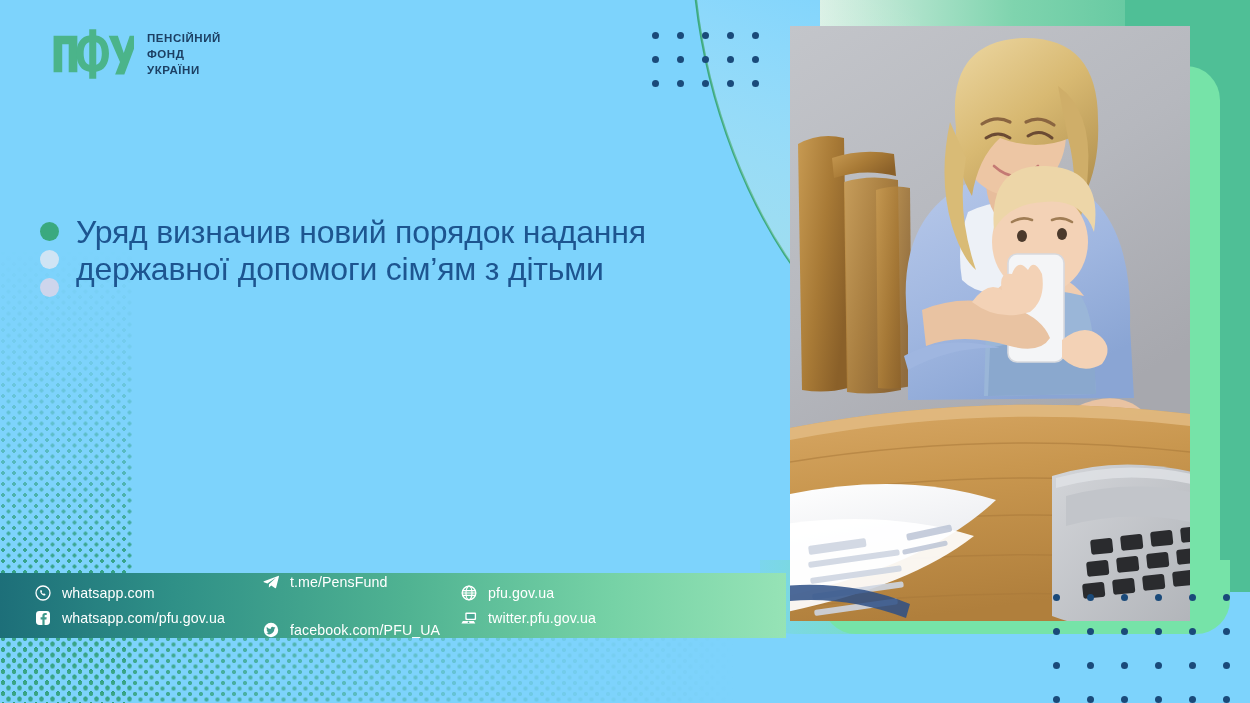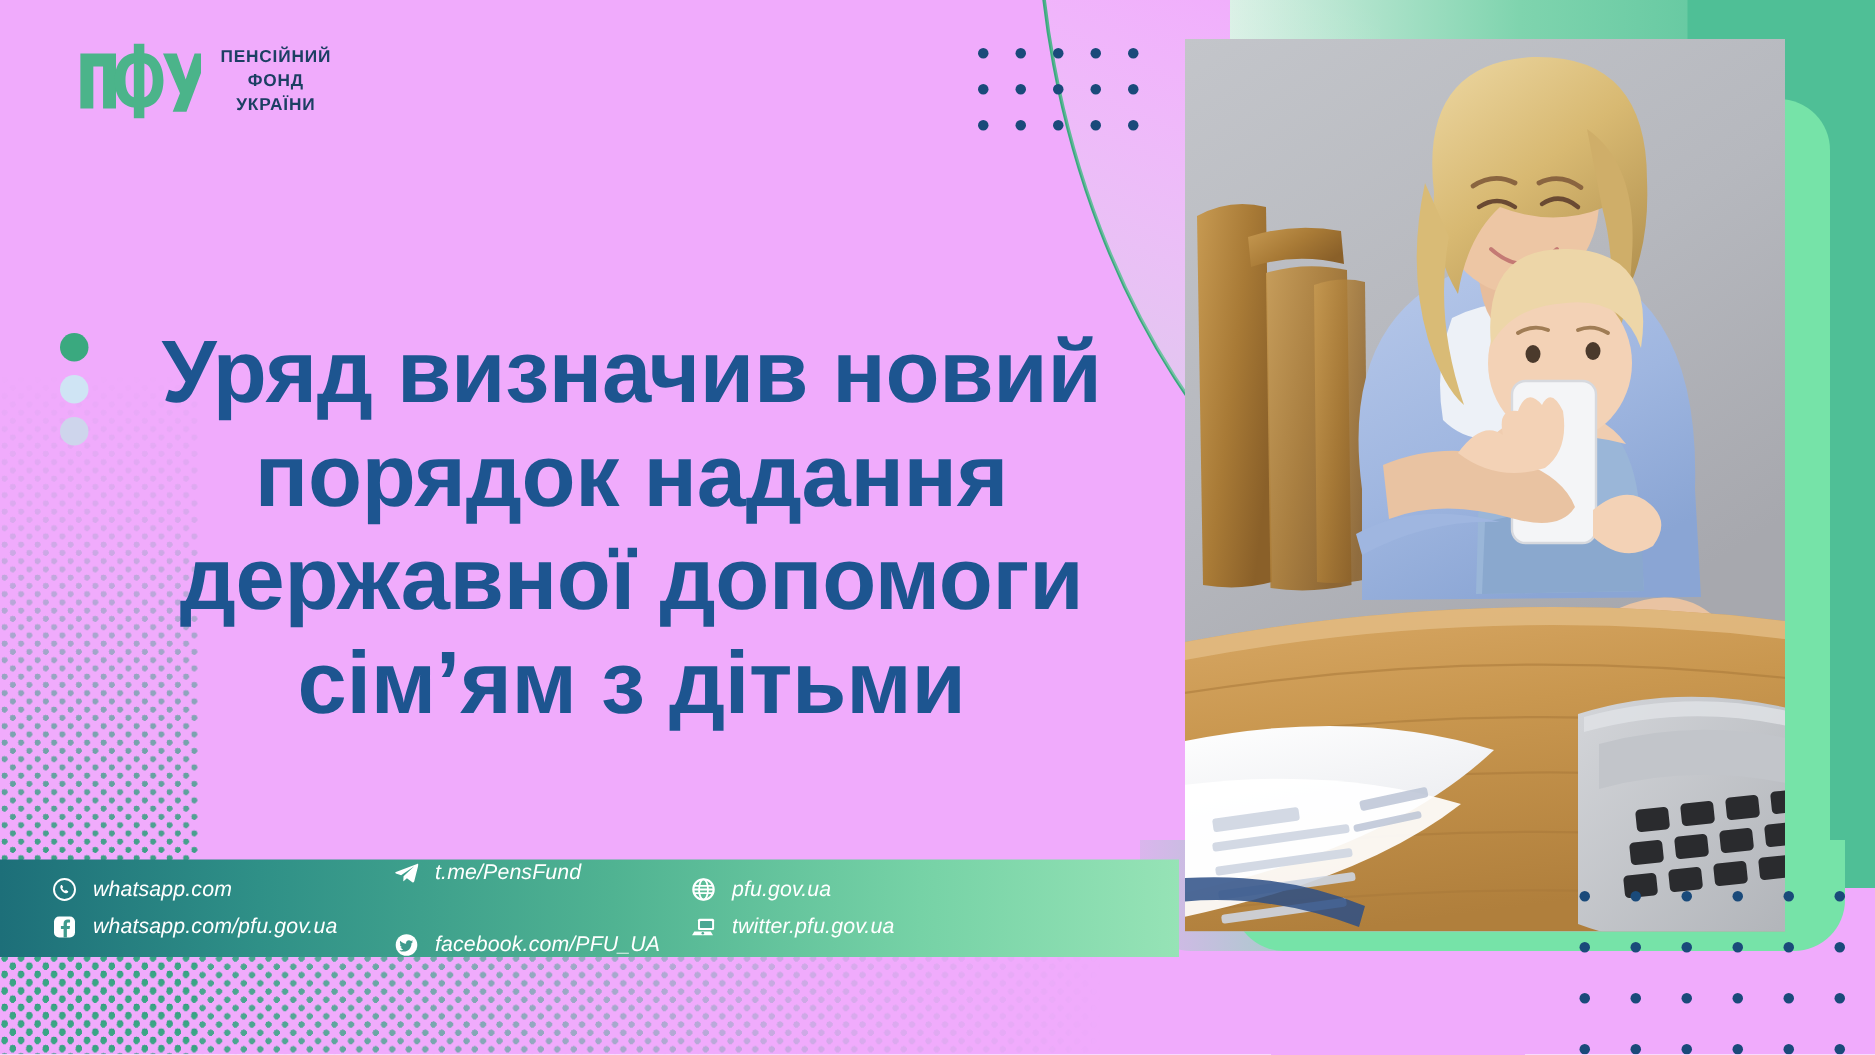--- a/index.html
+++ b/index.html
@@ -2,21 +2,21 @@
 <html><head>
 <meta charset="utf-8">
 <style>
   * { margin:0; padding:0; box-sizing:border-box; }
   html,body{ background:#ffffff; }
   body{
     width:1250px; height:703px;
     font-family:"Liberation Sans", sans-serif;
     overflow:hidden; position:relative;
   }
-  #stage{ position:absolute; inset:0; width:1250px; height:703px; background:#f0abfc; overflow:hidden;text-align:center; }
+  #stage{ position:absolute; inset:0; width:1250px; height:703px; background:#7dd3fc; overflow:hidden; }
 
   
   .green-slab{
     position:absolute; right:0; top:0; width:125px; height:592px;
     background:#4fbf96; z-index:1;
   }
   .green-slab-top{
     position:absolute; left:820px; top:0; width:430px; height:30px;
     background:linear-gradient(90deg,#d9f0e5 0%, #7fd4ae 45%, #4fbf96 100%);
     z-index:1;
@@ -71,36 +71,36 @@
   .dots-top .d{ width:7px; height:7px; border-radius:50%; background:#1a4a7a; }
 
   
   .headline-wrap{ position:absolute; left:40px; top:214px; z-index:6; display:flex; gap:17px; }
   .bullets{ display:flex; flex-direction:column; gap:9px; padding-top:8px; }
   .bullets span{ width:19px; height:19px; border-radius:50%; display:block; }
   .b1{ background:#3aa97f; }
   .b2{ background:#cfe4f4; }
   .b3{ background:#ced5ec; }
   .headline{
-    color:#1d5590; font-weight:bold; font-size:59px; line-height:1.17;
+    color:#1d5590; font-weight:normal; font-size:32px; line-height:1.17;
     letter-spacing:-0.2px; max-width:690px;
   }
 
   
   .photo{
     position:absolute; left:790px; top:26px; width:400px; height:595px;
     z-index:5; overflow:hidden; background:#b9bcc2;
   }
   .photo svg{ display:block; width:100%; height:100%; }
 
   
   .footer{
     position:absolute; left:0; top:573px; width:786px; height:65px; z-index:7;
     background:linear-gradient(90deg,#1d6f79 0%, #2f9087 22%, #50b392 52%, #76d2a6 78%, #96e3b6 100%);
-    display:flex; align-items:center; padding-left:35px;font-style:italic;
+    display:flex; align-items:center; padding-left:35px;
   }
   .fcol{ display:flex; flex-direction:column; justify-content:center; gap:9px; }
   .fcol.c1{ width:228px; } .fcol.c2{ width:198px;gap:32px; } .fcol.c3{ width:200px; }
   .frow{ display:flex; align-items:center; gap:11px; }
   .fico{ width:16px; height:16px; flex:0 0 16px; display:flex; align-items:center; justify-content:center; }
   .fico svg{ display:block; }
   .ftxt{ color:#ffffff; font-size:14.2px; letter-spacing:0.1px; white-space:nowrap; }
 
   
   .dots-br{ position:absolute; left:1053px; top:594px; z-index:6; }

